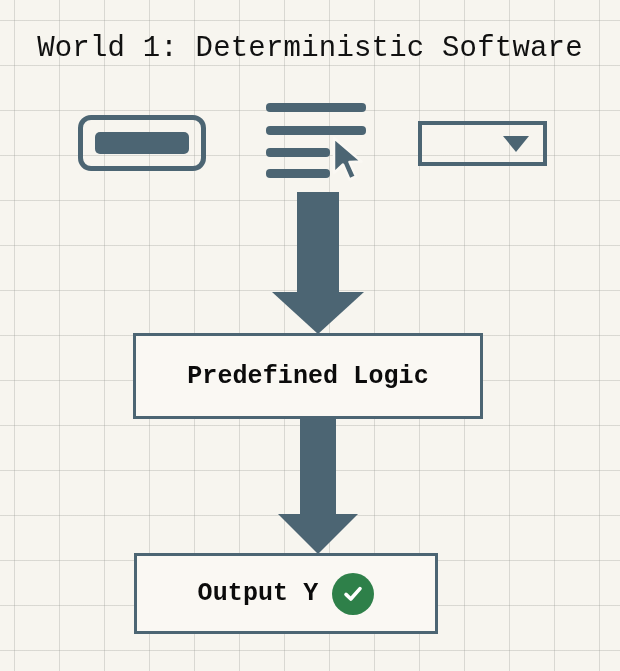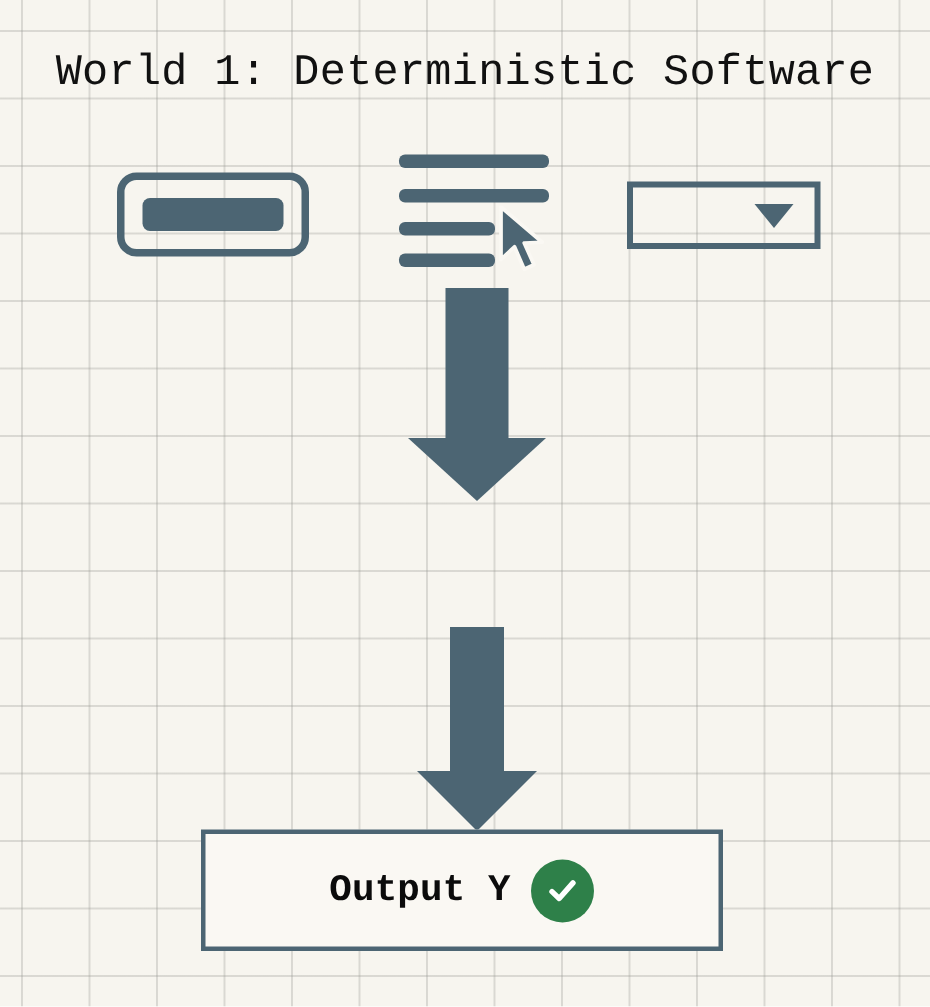--- a/index.html
+++ b/index.html
@@ -167,21 +167,21 @@
   }
   #box-logic {
     left: 133px;
     top: 333px;
     width: 350px;
     height: 86px;
   }
   #box-output {
     left: 134px;
     top: 553px;
-    width: 348px;
+    width: 304px;
     height: 81px;
     gap: 14px;
   }
   .node-label {
     font-size: 25px;
     font-weight: bold;
     color: #0b0b0b;
     letter-spacing: 0.1px;
     white-space: nowrap;
   }
@@ -219,20 +219,23 @@
 
   <div class="icon-row" id="icon-dropdown">
     <div class="caret"></div>
   </div>
 
   <div class="arrow" id="arrow-top">
     <div class="shaft"></div>
     <div class="head"></div>
   </div>
 
+  <div class="node-box" id="box-logic">
+    <span class="node-label">Predefined Logic</span>
+  </div>
 
   <div class="arrow" id="arrow-mid">
     <div class="shaft"></div>
     <div class="head"></div>
   </div>
 
   <div class="node-box" id="box-output">
     <span class="node-label">Output Y</span>
     <span class="check-badge">
       <svg width="26" height="26" viewBox="0 0 26 26" aria-hidden="true">

